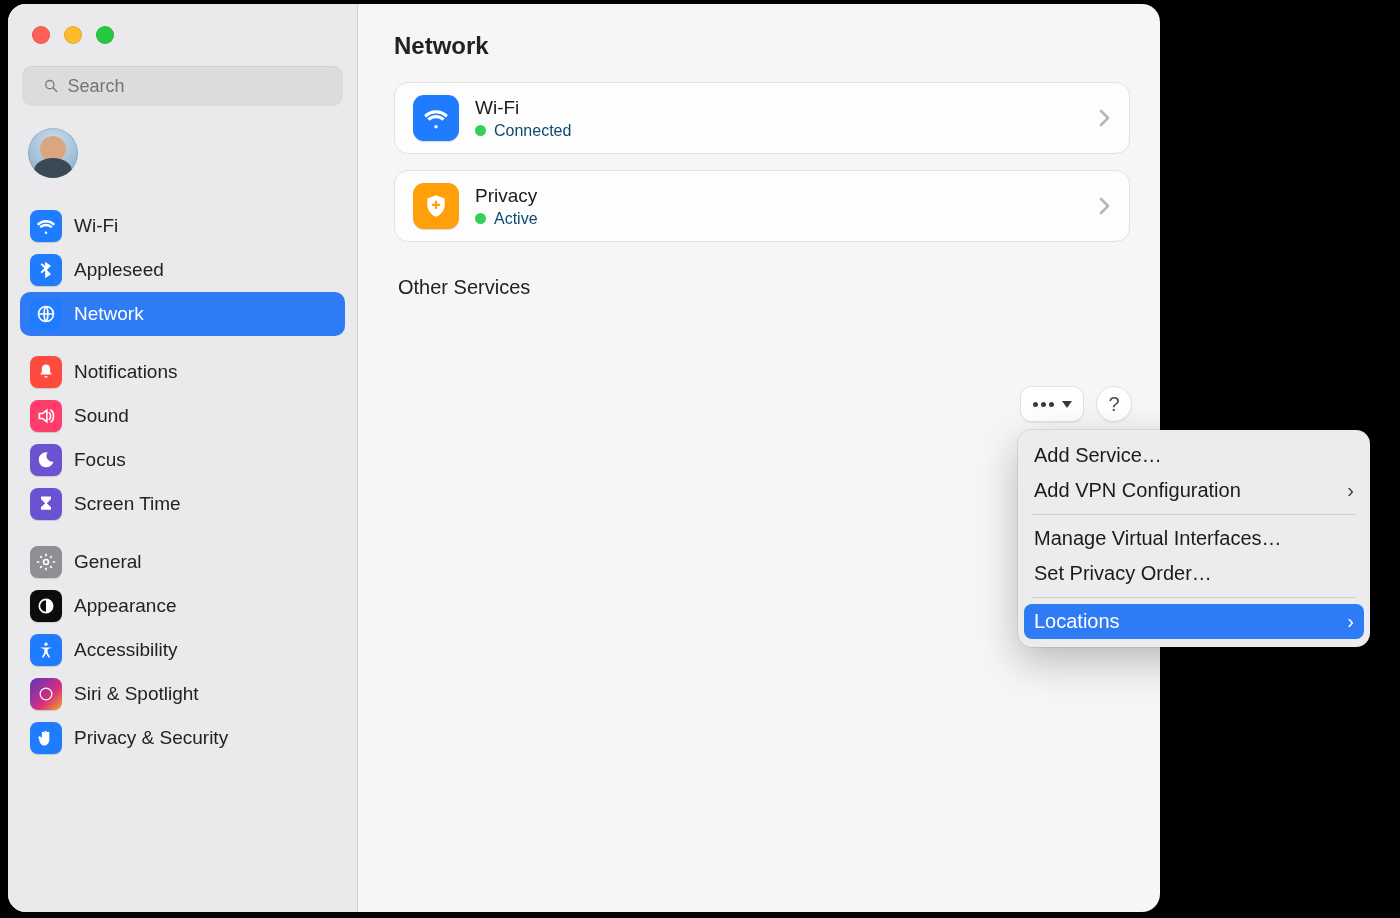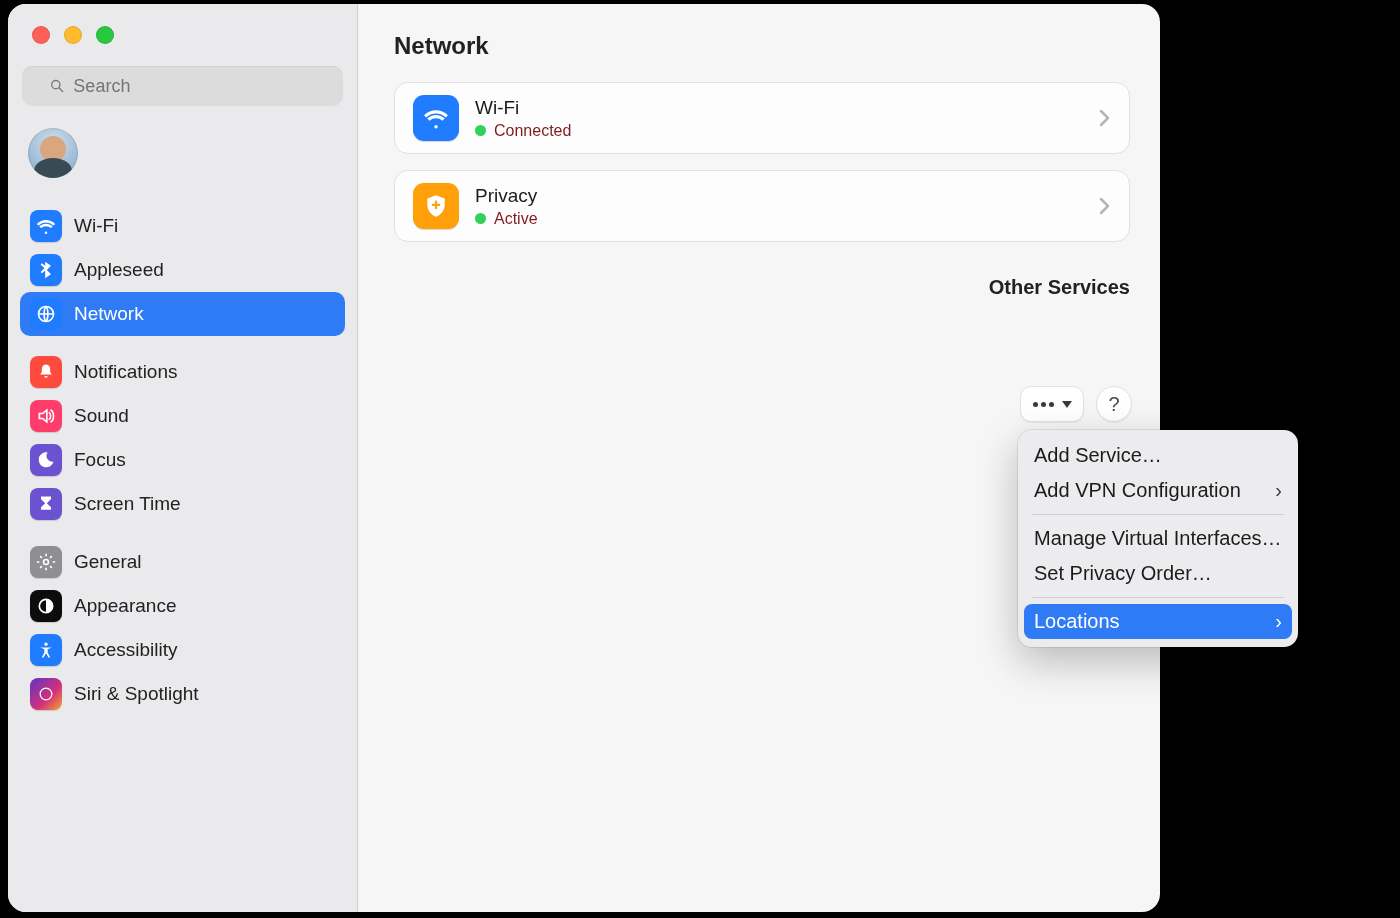--- a/index.html
+++ b/index.html
@@ -19,21 +19,21 @@
   }
   .traffic { display: flex; gap: 14px; padding: 22px 0 0 24px; }
   .tl { width: 18px; height: 18px; border-radius: 50%; }
   .tl.red { background: #fe5f57; box-shadow: inset 0 0 0 1px rgba(0,0,0,.1);}
   .tl.yellow { background: #febb2e; box-shadow: inset 0 0 0 1px rgba(0,0,0,.1);}
   .tl.green { background: #28c840; box-shadow: inset 0 0 0 1px rgba(0,0,0,.1);}
 
   .search-wrap { padding: 22px 14px 0 14px; }
   .search {
     display: flex; align-items: center; gap: 8px;
-    background: #dcdcdd; border-radius: 10px; height: 40px; padding: 0 27px;
+    background: #dcdcdd; border-radius: 10px; height: 40px; padding: 0 21px;
     box-shadow: inset 0 1px 0 rgba(0,0,0,.05);
   }
   .search input {
     border: none; background: transparent; outline: none;
     font-size: 18px; color: #6f6f73; width: 100%;
   }
   .mag { width: 18px; height: 18px; }
 
   .account { display:flex; align-items:center; gap:14px; padding: 22px 18px 8px 20px;}
   .avatar {
@@ -93,40 +93,40 @@
   }
   .card .sq {
     width: 46px; height:46px; border-radius:11px; display:flex; align-items:center; justify-content:center;
     box-shadow: 0 1px 1px rgba(0,0,0,.15);
     flex-shrink:0;
   }
   .sq-blue { background:#1f7cff;}
   .sq-orange { background:#ff9f0a;}
   .card .txt { flex:1; }
   .card .ttl { font-size: 19px; color:#1b1b1b; }
-  .card .st { display:flex; align-items:center; gap:8px; font-size:16px; color:#7f1d1d; margin-top:3px;}
+  .card .st { display:flex; align-items:center; gap:8px; font-size:16px; color:#0c4a6e; margin-top:3px;}
   .dot { width:11px; height:11px; border-radius:50%; background:#30d158; display:inline-block;}
   .chev { color:#b5b5b9; }
 
-  .section-title { font-size: 20px; font-weight:700; color:#222; margin: 34px 0 10px 4px; text-align: right;}
+  .section-title { font-size: 20px; font-weight:400; color:#222; margin: 34px 0 10px 4px;}
 
   .toolbar { position:absolute; right:28px; top:382px; display:flex; gap:12px; align-items:center;}
   .pill {
     background:#fff; border:1px solid #e1e1e3; border-radius: 11px;
     height:36px; display:flex; align-items:center; justify-content:center;
     box-shadow: 0 1px 1px rgba(0,0,0,.06);
   }
   .pill.more { width:64px; gap:8px; }
   .pill.help { width:36px; border-radius:50%; font-size:20px; color:#4a4a4c;}
   .dots { display:flex; gap:3px;}
   .dots span{ width:5px;height:5px;border-radius:50%; background:#3a3a3c; display:block;}
   .caret { width:0;height:0;border-left:5px solid transparent;border-right:5px solid transparent;border-top:7px solid #3a3a3c;}
 
   .menu {
-    position:absolute; left:1010px; top:426px; width:280px;
+    position:absolute; left:1010px; top:426px; width:352px;
     background:#ececee; border-radius:14px; padding:8px 0;
     box-shadow: 0 14px 40px rgba(0,0,0,.25), 0 0 0 1px rgba(0,0,0,.08);
     z-index:10;
   }
   .menu .sep { height:1px; background:#cfcfd2; margin:6px 14px;}
   .menu .mi {
     display:flex; align-items:center; justify-content:space-between;
     padding: 6px 16px; font-size:20px; color:#1b1b1b; cursor:default;
   }
   .menu .mi .arr { color:#3a3a3c; font-size:20px;}
@@ -251,20 +251,28 @@
             </div>
           <span>Accessibility</span>
         </div>
         <div class="nav-item">
           <div class="icn ic-siri">
               <svg viewBox="0 0 24 24">
                 <circle cx="12" cy="12" r="7" fill="none" stroke="#fff" stroke-width="1.5"></circle>
               </svg>
             </div>
           <span>Siri &amp; Spotlight</span>
+        </div>
+        <div class="nav-item">
+          <div class="icn ic-priv">
+              <svg viewBox="0 0 24 24">
+                <path d="M7 12V6a1.5 1.5 0 013 0v5V5a1.5 1.5 0 013 0v6V6a1.5 1.5 0 013 0v8c0 4-3 7-6 7s-6-3-6-7l-1-2c-1-2 2-3 3-1z" fill="#fff"></path>
+              </svg>
+            </div>
+          <span>Privacy &amp; Security</span>
         </div>
       </div>
     </nav>
   </aside>
 
   <main class="main">
     <h1 class="page-title">Network</h1>
 
     <div class="card">
       <div class="sq sq-blue">

